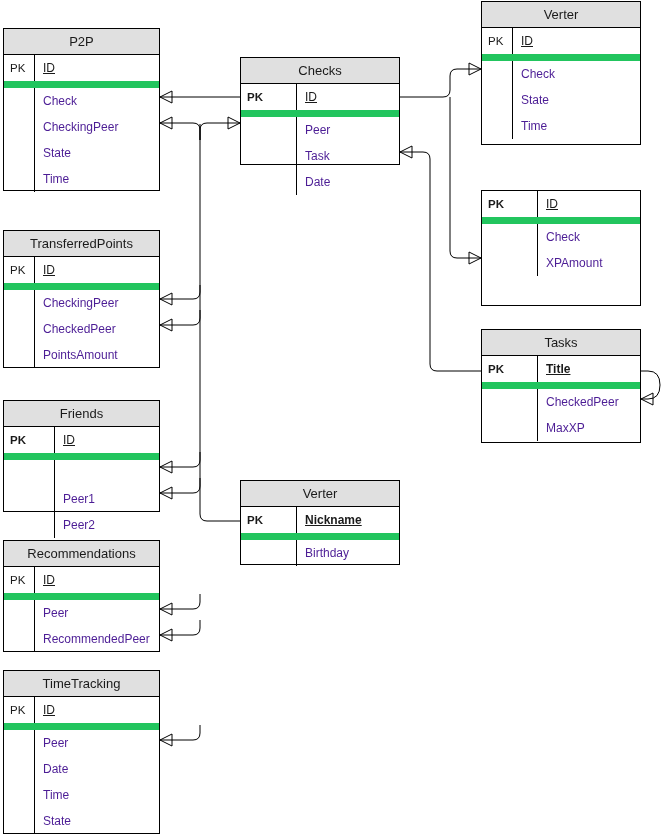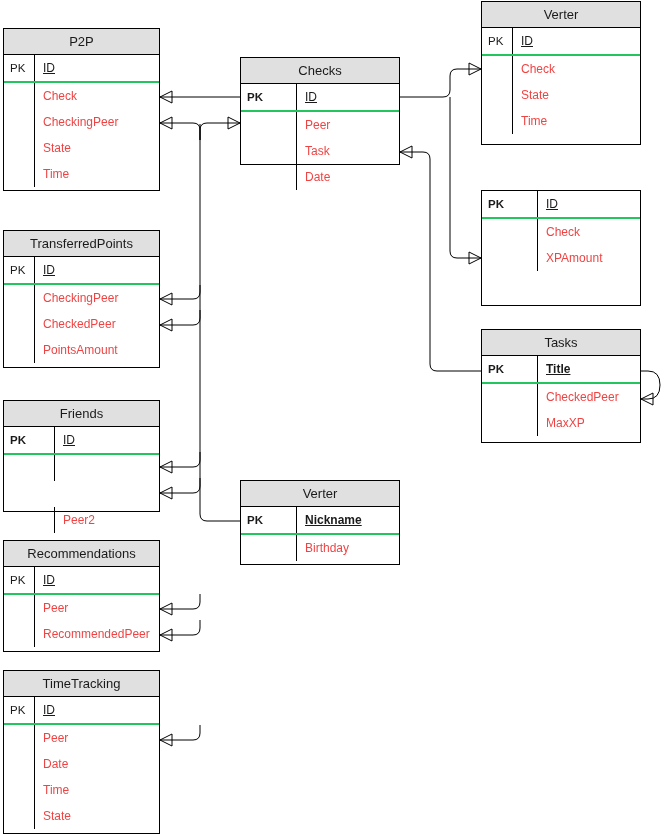--- a/index.html
+++ b/index.html
@@ -42,21 +42,21 @@
     color: #1a1a1a;
     line-height: 25px;
     height: 26px;
     white-space: nowrap;
     overflow: hidden;
   }
   .entity-section {
     box-sizing: border-box;
   }
   .entity-section.pk-section {
-    border-bottom: 2px solid #22c55e;
+    border-bottom: 7px solid #22c55e;
   }
   .attr-row {
     box-sizing: border-box;
     display: flex;
     height: 26px;
     align-items: center;
   }
   .attr-key {
     box-sizing: border-box;
     width: 30px;
@@ -73,21 +73,21 @@
     flex: 0 0 55px;
   }
   .attr-key.bold {
     font-weight: bold;
   }
   .attr-name {
     box-sizing: border-box;
     border-left: 1px solid #000000;
     flex: 1 1 auto;
     font-size: 12px;
-    color: #ef4444;
+    color: #4c1d95;
     padding-left: 8px;
     height: 26px;
     line-height: 26px;
     white-space: nowrap;
     overflow: hidden;
   }
   .attr-name.pk-name {
     text-decoration: underline;
     color: #1a1a1a;
   }
@@ -303,20 +303,21 @@
             <div class="attr-name pk-name">ID</div>
           </div>
         </div>
         <div class="entity-section">
           <div class="attr-row spacer">
             <div class="attr-key" style="width: 50px; flex: 0 0 50px;"></div>
             <div class="attr-name"></div>
           </div>
           <div class="attr-row">
             <div class="attr-key" style="width: 50px; flex: 0 0 50px;"></div>
+            <div class="attr-name">Peer1</div>
           </div>
           <div class="attr-row">
             <div class="attr-key" style="width: 50px; flex: 0 0 50px;"></div>
             <div class="attr-name">Peer2</div>
           </div>
         </div>
       </div>
       <div class="entity" style="left: 240px; top: 480px; width: 160px; height: 85px;">
         <div class="entity-header">Verter</div>
         <div class="entity-section pk-section">

